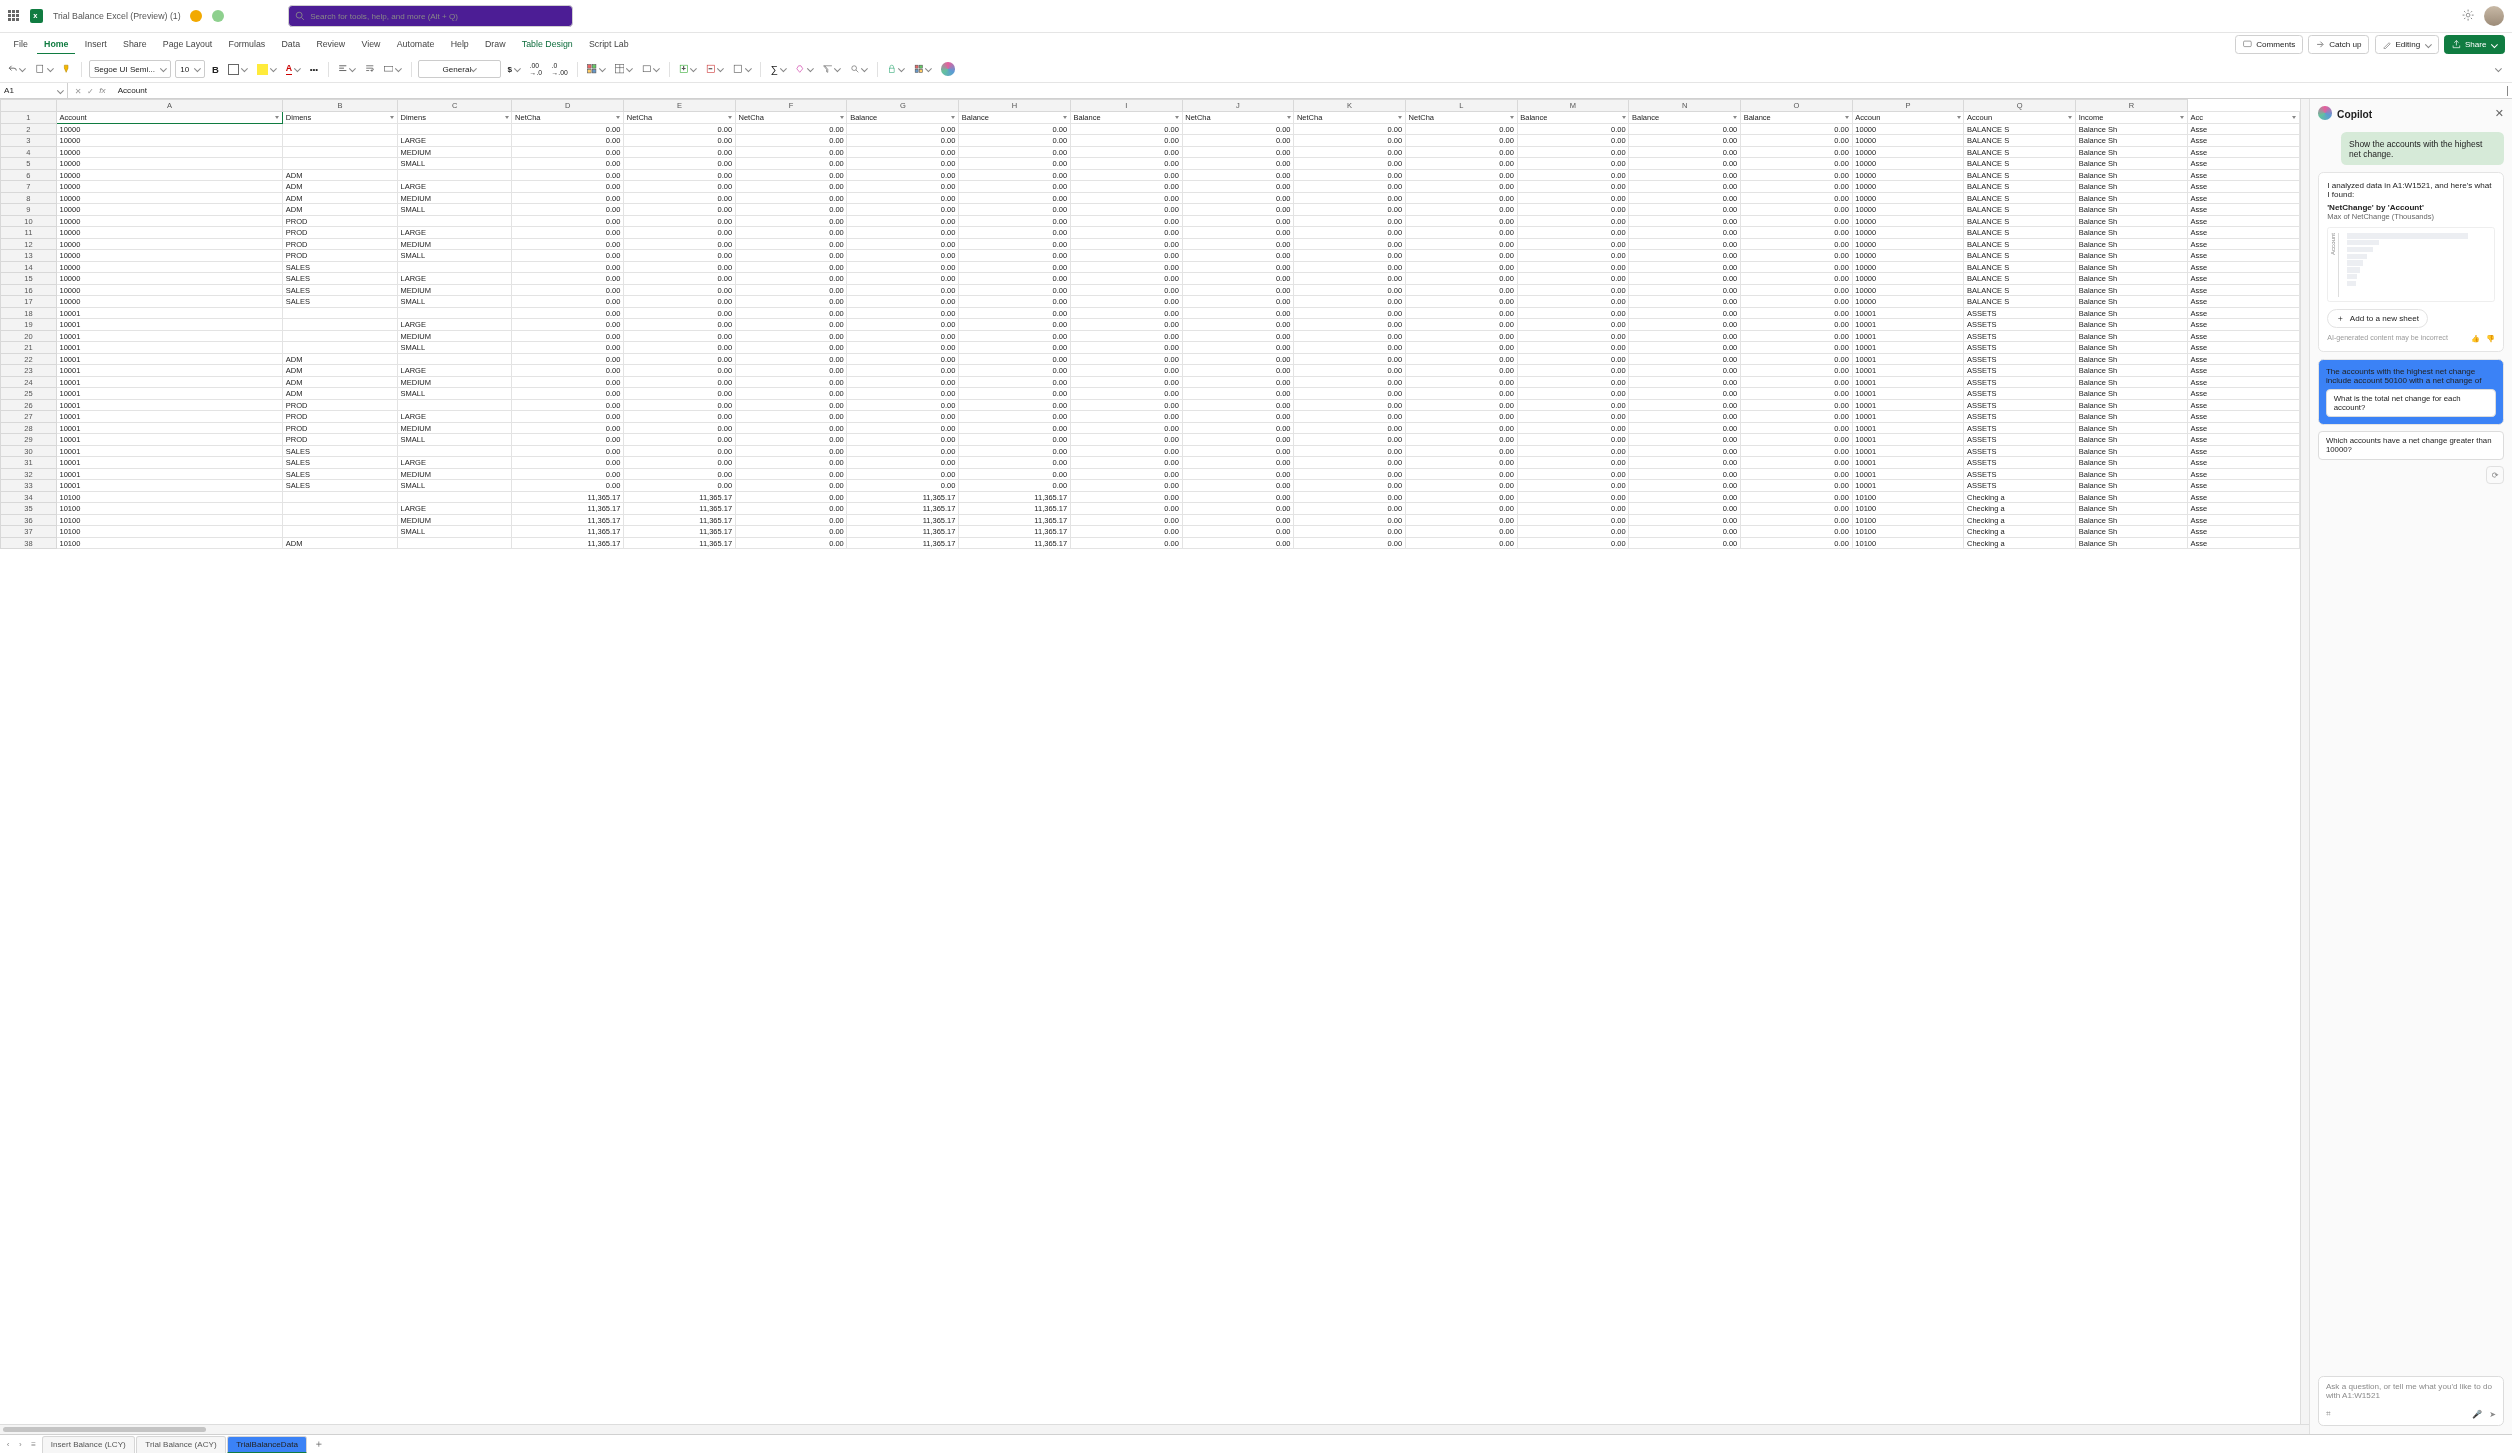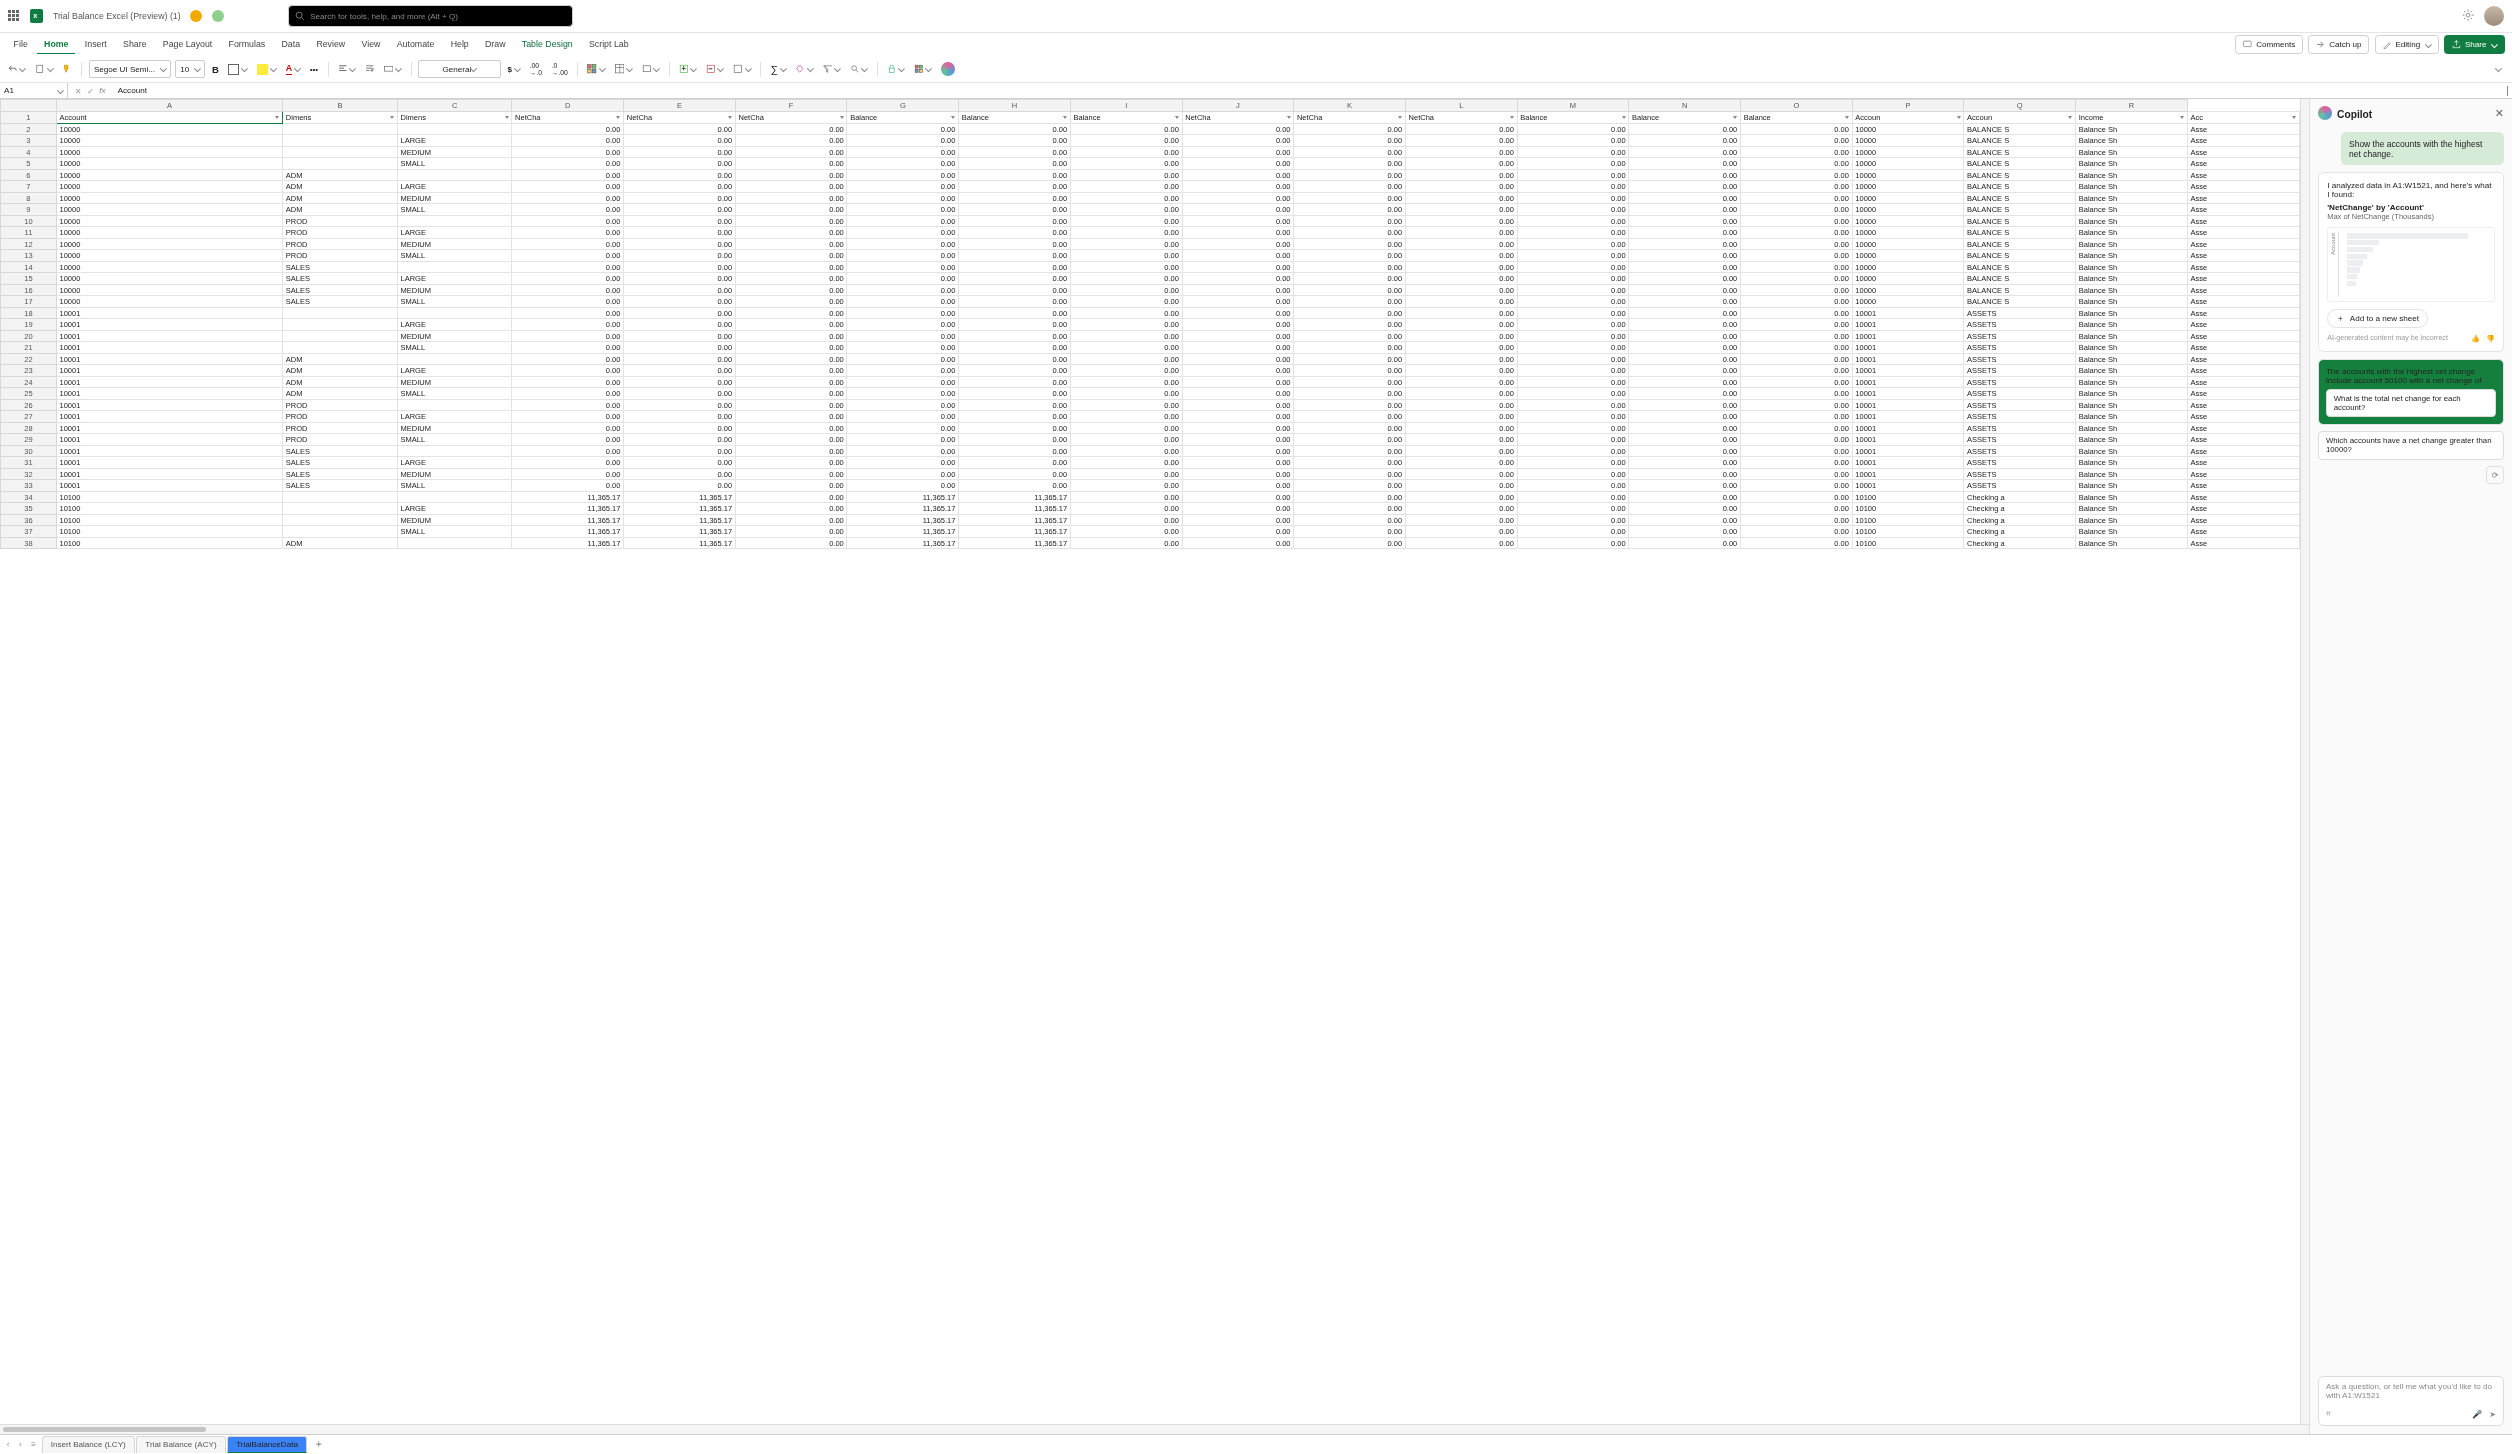--- a/index.html
+++ b/index.html
@@ -8,21 +8,21 @@
 
   
   .titlebar { display: flex; align-items: center; height: 33px; padding: 0 8.1px; gap: 9.5px; border-bottom: 0.7px solid #e5e5e5; }
   .app-launcher { width: 12.2px; height: 12.2px; display: grid; grid-template-columns: repeat(3,2.7px); grid-template-rows: repeat(3,2.7px); gap: 1.4px; cursor: pointer; }
   .app-launcher span { background:#666; }
   .file-ico { width:13.6px; height:13.6px; background:#107c41; border-radius:2px; position:relative; }
   .file-ico::after{ content:"x"; color:#fff; font-weight:bold; font-size:7.5px; position:absolute; left:3.4px; top:1.4px;}
   .doc-title { color:#555; font-size:8.8px; }
   .badge-circle { width:12.2px;height:12.2px;border-radius:50%; }
   .badge-y{background:#f2a900;} .badge-g{background:#8ed08e;}
-  .search-wrap { flex:0 0 auto; margin-left: 54px; width: 285px; height:22px; border:0.7px solid #d0d0d0; border-radius:4.1px; display:flex; align-items:center; padding:0 6.8px; gap:5.4px; color:#888; background:#000000;}
+  .search-wrap { flex:0 0 auto; margin-left: 54px; width: 285px; height:22px; border:0.7px solid #d0d0d0; border-radius:4.1px; display:flex; align-items:center; padding:0 6.8px; gap:5.4px; color:#888; background:#4c1d95;}
   .search-wrap svg{width:9.5px;height:9.5px;}
   .title-right { margin-left:auto; display:flex; align-items:center; gap:9.5px;}
   .gear svg{width:12.2px;height:12.2px;stroke:#555;}
   .avatar { width:20.3px;height:20.3px;border-radius:50%; background:linear-gradient(#c8b9a6,#9c8b78);}
 
   
   .ribbon-tabs { display:flex; align-items:center; height:23px; padding:0 6.8px; gap:1px; font-size:8.8px;}
   .ribbon-tabs .tab { padding:4.1px 6.8px; color:#444; cursor:pointer;}
   .ribbon-tabs .tab.active { color:#107c41; border-bottom:1.4px solid #107c41; font-weight:600;}
   .ribbon-tabs .tab.td { color:#0c6b3b; }
@@ -82,21 +82,21 @@
   .card .strong{font-weight:700;margin-top:4.1px;}
   .card .sub{color:#666;font-size:7.5px;}
   .chart-ph{height:75px;border:0.7px solid #eee;margin-top:5.4px;border-radius:2.7px;position:relative;background:#fff;}
   .chart-ph::before{content:"";position:absolute;left:9.5px;top:5.4px;width:1.4px;height:64px;background:#ddd;}
   .chart-ph .bars{position:absolute;left:19px;right:4.1px;top:5.4px;bottom:5.4px;display:flex;flex-direction:column;gap:1.4px;}
   .chart-ph .bar{height:5.4px;background:#eceef2;}
   .chart-ph .ylab{position:absolute;left:0.7px;top:27px;transform:rotate(-90deg);font-size:6.1px;color:#888;transform-origin:left top;}
   .add-sheet{display:flex;align-items:center;gap:5.4px;border:0.7px solid #e3e3e3;border-radius:11px;padding:3.4px 8.1px;margin-top:6.8px;font-size:8.1px;cursor:pointer;width:fit-content;}
   .disclaimer{color:#9a9a9a;font-size:7.1px;margin-top:5.4px;display:flex;align-items:center;gap:5.4px;}
   .thumbs{margin-left:auto;display:flex;gap:5.4px;color:#888;}
-  .card2{background:#15803d;border:0.7px solid #e4e4e4;border-radius:5.4px;padding:6.8px;font-size:8.1px;}
+  .card2{background:#3b82f6;border:0.7px solid #e4e4e4;border-radius:5.4px;padding:6.8px;font-size:8.1px;}
   .sugg{border:0.7px solid #dcdcdc;border-radius:4.1px;padding:4.1px 6.8px;font-size:7.8px;background:#fff;margin-top:4.1px;}
   .refresh{align-self:flex-end;color:#888;border:0.7px solid #e0e0e0;width:17.6px;height:17.6px;border-radius:4.1px;display:flex;align-items:center;justify-content:center;}
   .cp-input{margin:5.4px 8.1px 8.1px;border:0.7px solid #dcdcdc;border-radius:5.4px;padding:5.4px 6.8px;background:#fff;}
   .cp-input .ph{color:#8a8a8a;font-size:8.1px;min-height:23px;}
   .cp-input .row{display:flex;align-items:center;gap:6.8px;justify-content:flex-end;color:#888;margin-top:4.1px;}
   .cp-input .row .left{margin-right:auto;}
 
   
   .tabstrip{display:flex;align-items:center;height:20.3px;border-top:0.7px solid #d0d0d0;font-size:8.1px;padding:0 2.7px;gap:1.4px;}
   .tabstrip .nav{padding:0 4.1px;color:#888;}

